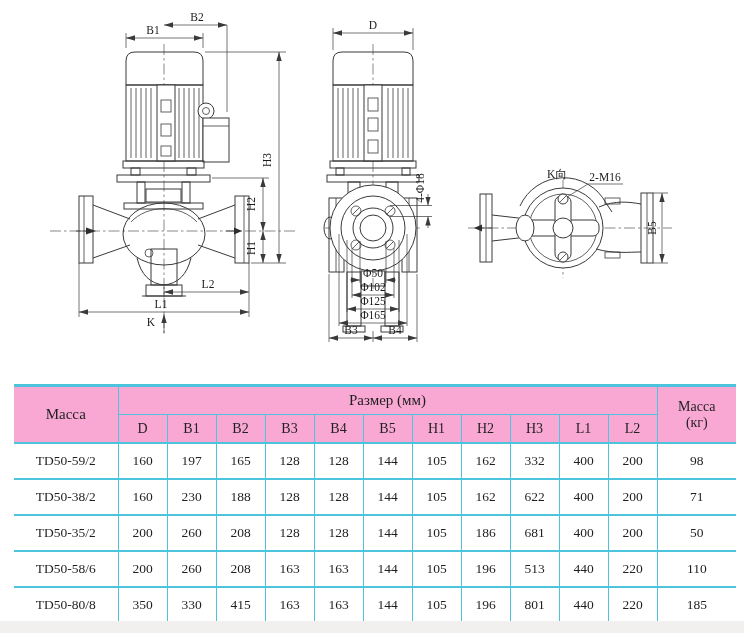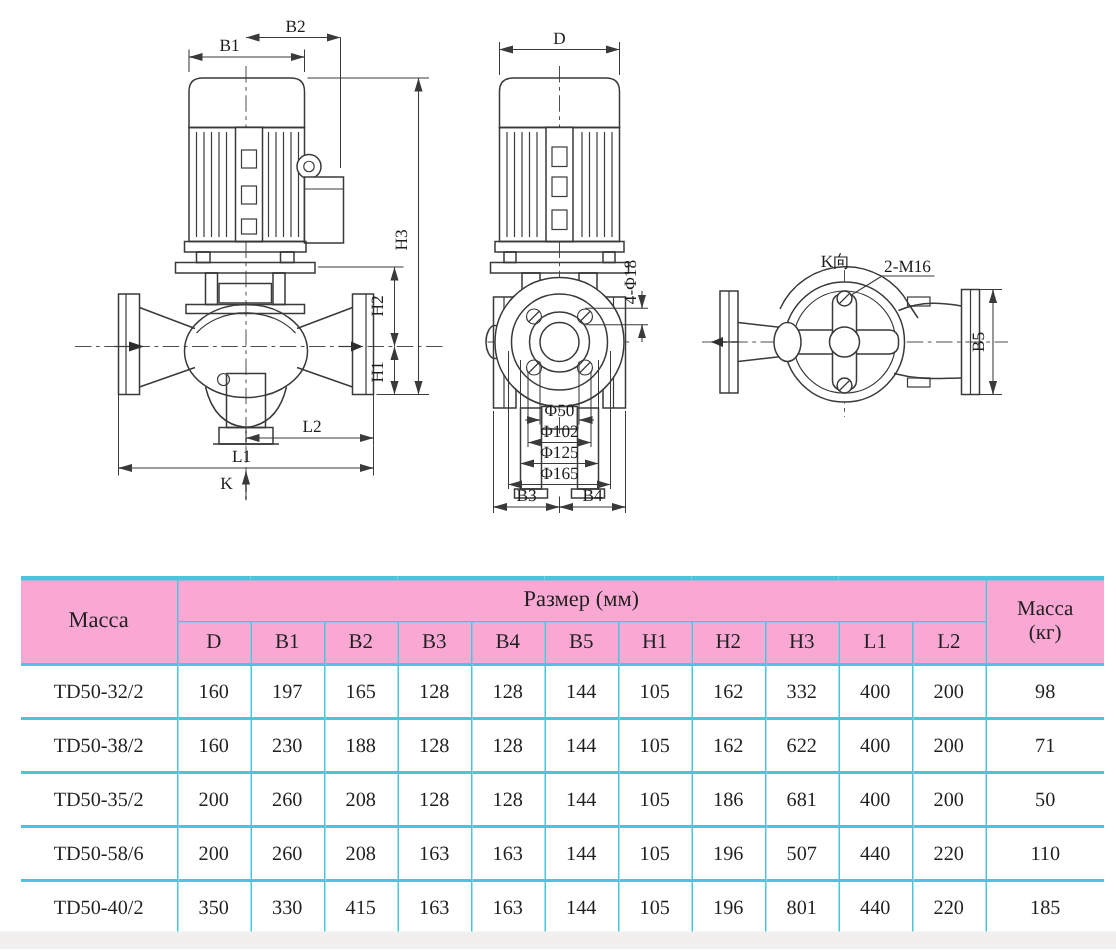--- a/index.html
+++ b/index.html
@@ -300,21 +300,21 @@
         <th>B5</th>
         <th>H1</th>
         <th>H2</th>
         <th>H3</th>
         <th>L1</th>
         <th>L2</th>
       </tr>
     </thead>
     <tbody>
       <tr>
-        <td>TD50-32/2</td>
+        <td>TD50-59/2</td>
         <td>160</td>
         <td>197</td>
         <td>165</td>
         <td>128</td>
         <td>128</td>
         <td>144</td>
         <td>105</td>
         <td>162</td>
         <td>332</td>
         <td>400</td>
@@ -354,27 +354,27 @@
       <tr>
         <td>TD50-58/6</td>
         <td>200</td>
         <td>260</td>
         <td>208</td>
         <td>163</td>
         <td>163</td>
         <td>144</td>
         <td>105</td>
         <td>196</td>
-        <td>507</td>
+        <td>513</td>
         <td>440</td>
         <td>220</td>
         <td>110</td>
       </tr>
       <tr>
-        <td>TD50-40/2</td>
+        <td>TD50-80/8</td>
         <td>350</td>
         <td>330</td>
         <td>415</td>
         <td>163</td>
         <td>163</td>
         <td>144</td>
         <td>105</td>
         <td>196</td>
         <td>801</td>
         <td>440</td>

